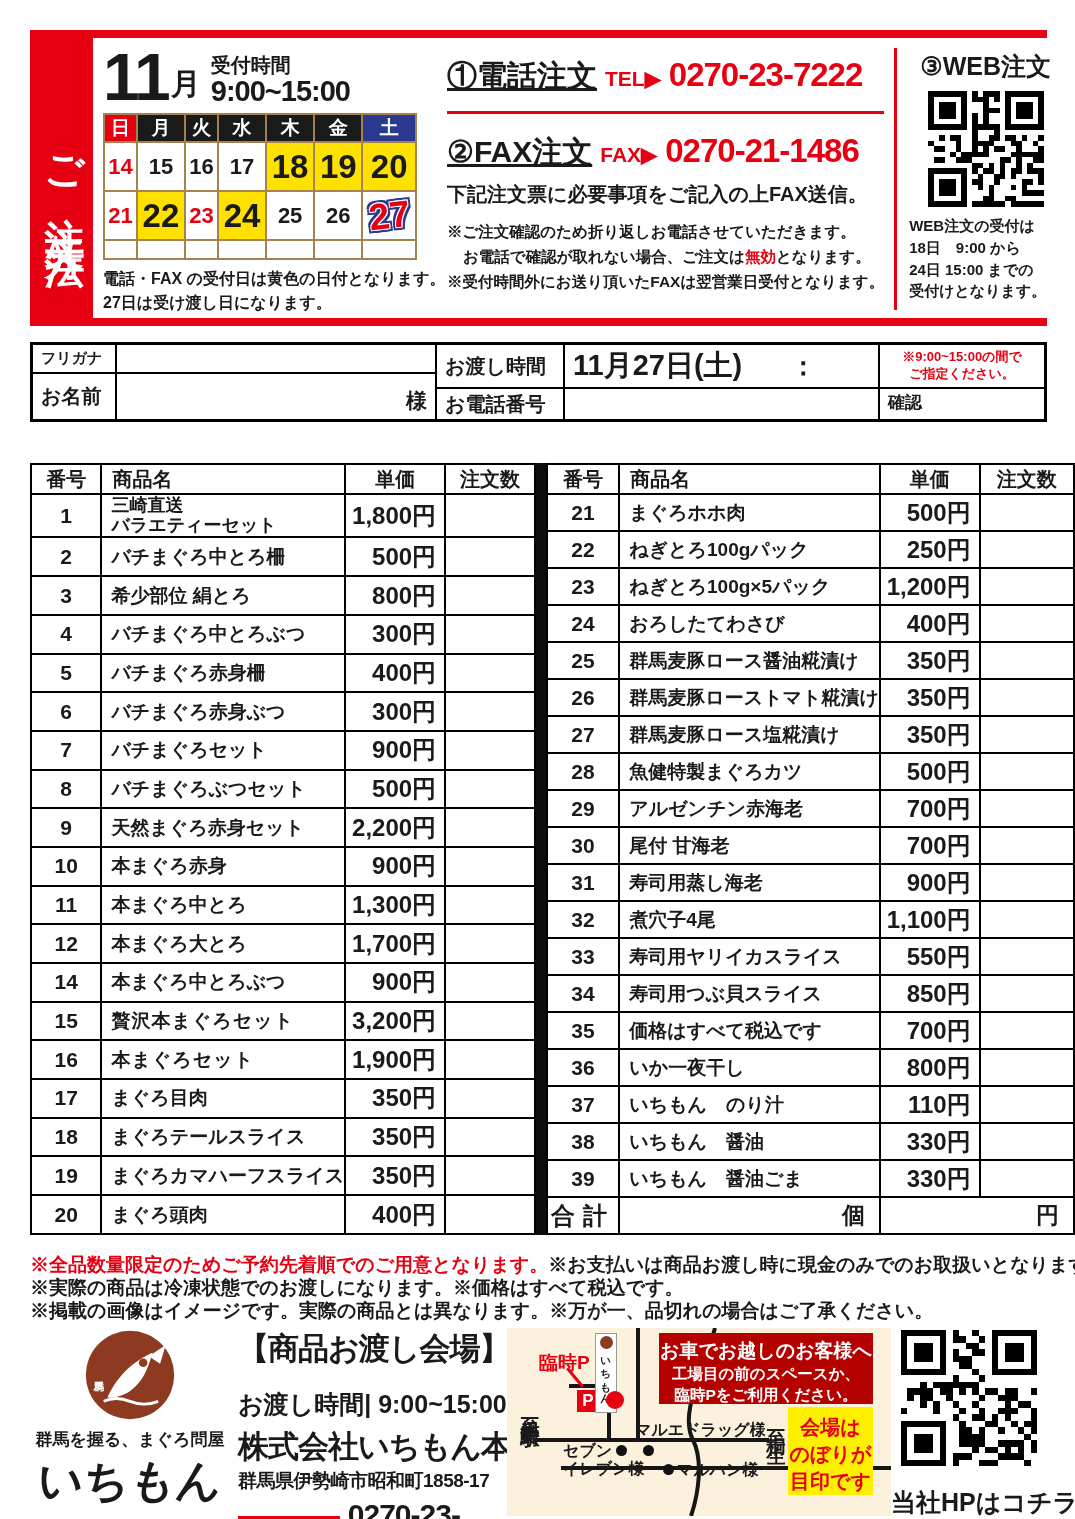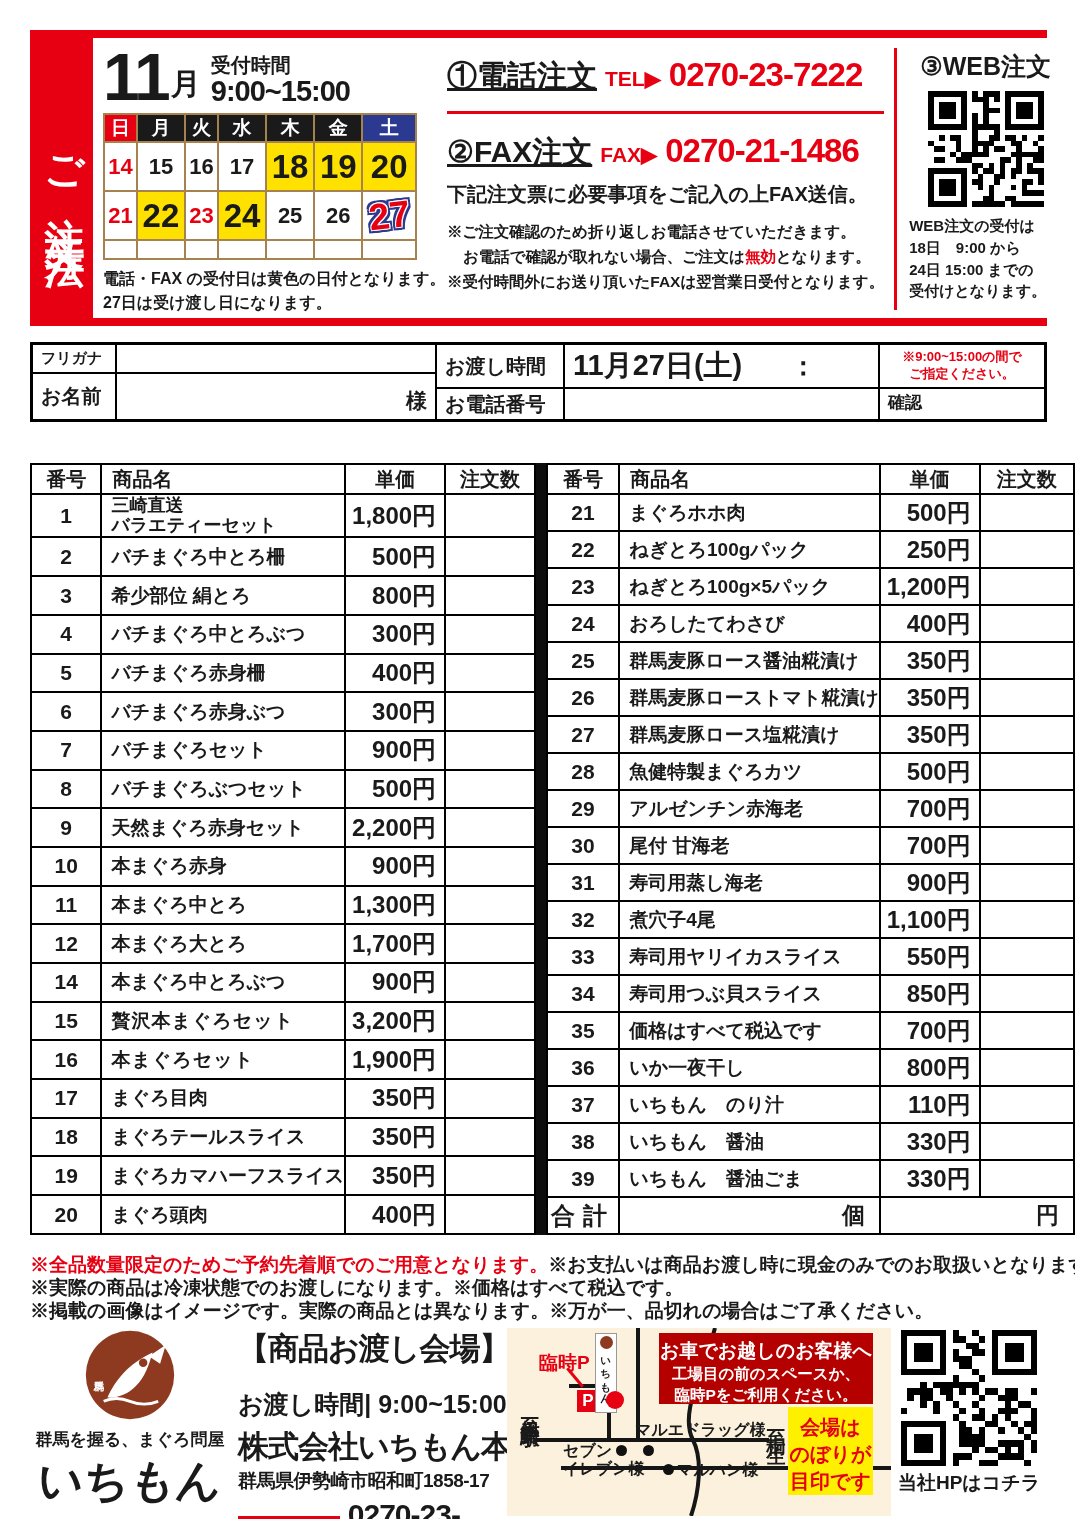--- a/index.html
+++ b/index.html
@@ -114,21 +114,21 @@
   .mb-circle { width:13px; height:13px; border-radius:50%; background:#8e3a20; }
   .mb-text { writing-mode:vertical-rl; font-size:10.5px; font-weight:700; margin-top:1px; }
   .map-dot-red { position:absolute; left:99px; top:63px; width:18px; height:18px; border-radius:50%; background:#e60012; }
   .map-dot { position:absolute; width:11px; height:11px; border-radius:50%; background:#111; }
   .sta-label { position:absolute; left:10px; top:74px; writing-mode:vertical-rl; font-size:19px; font-weight:800; letter-spacing:3px; }
   .kiryu-label { position:absolute; left:256px; top:86px; writing-mode:vertical-rl; font-size:19px; font-weight:800; letter-spacing:8px; }
   .shop-label { position:absolute; font-size:16px; font-weight:800; white-space:nowrap; line-height:1.15; }
 
   .qr-block { width:156px; text-align:center; padding-top:2px; }
   .qr-big { width:136px; height:136px; margin:0 auto; }
-  .qr-caption { font-size:19px; font-weight:800; margin-top:4px; white-space:nowrap; }
+  .qr-caption { font-size:25px; font-weight:800; margin-top:20px; white-space:nowrap; }
 </style>
 </head>
 <body>
 
 <div class="page">
 
   <section class="top-box">
     <div class="top-banner">
       <span>ご注文方法</span>
     </div>

